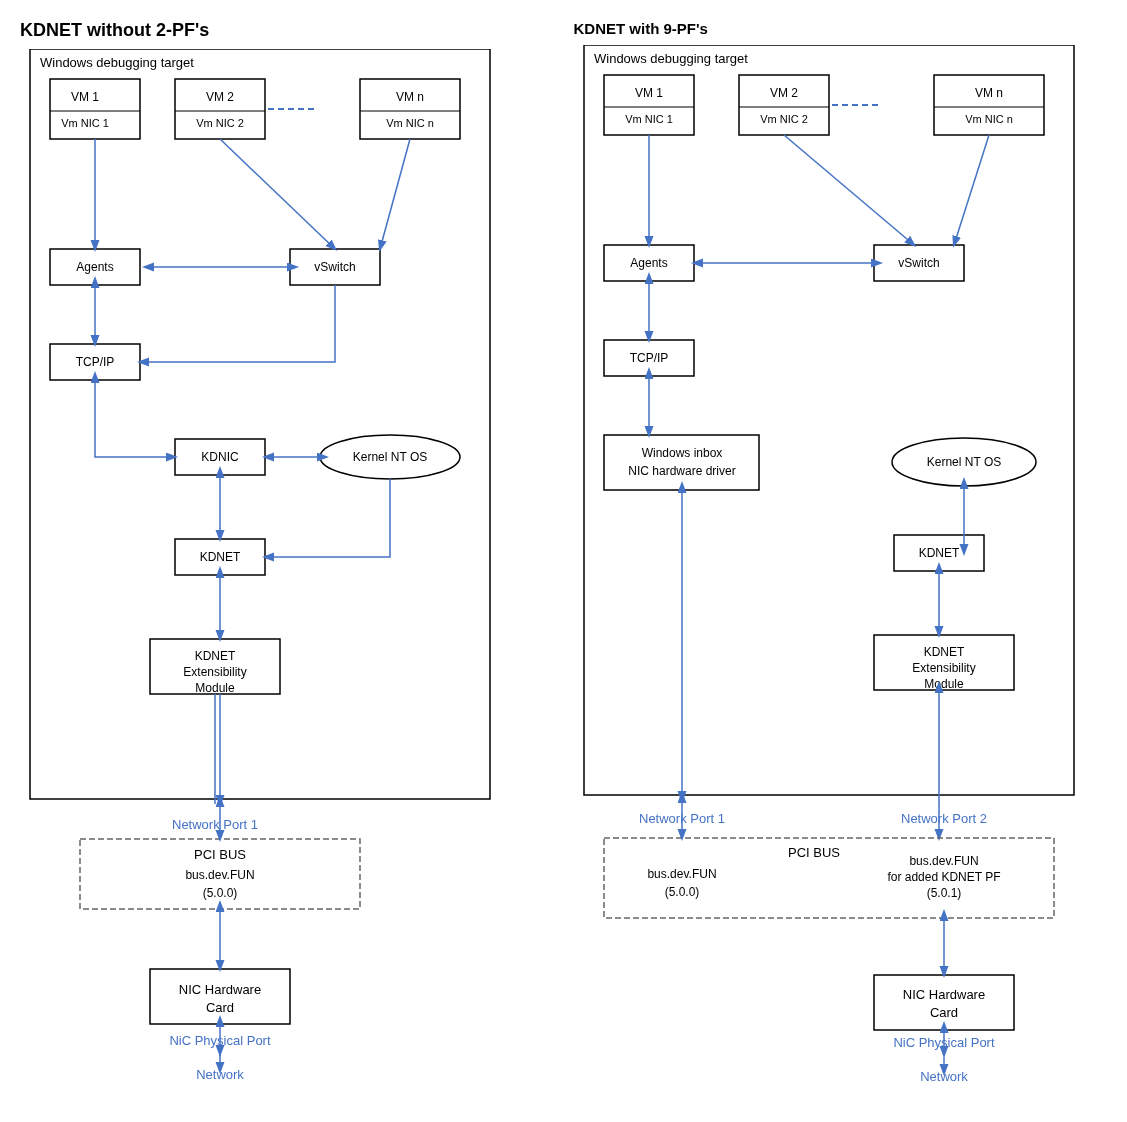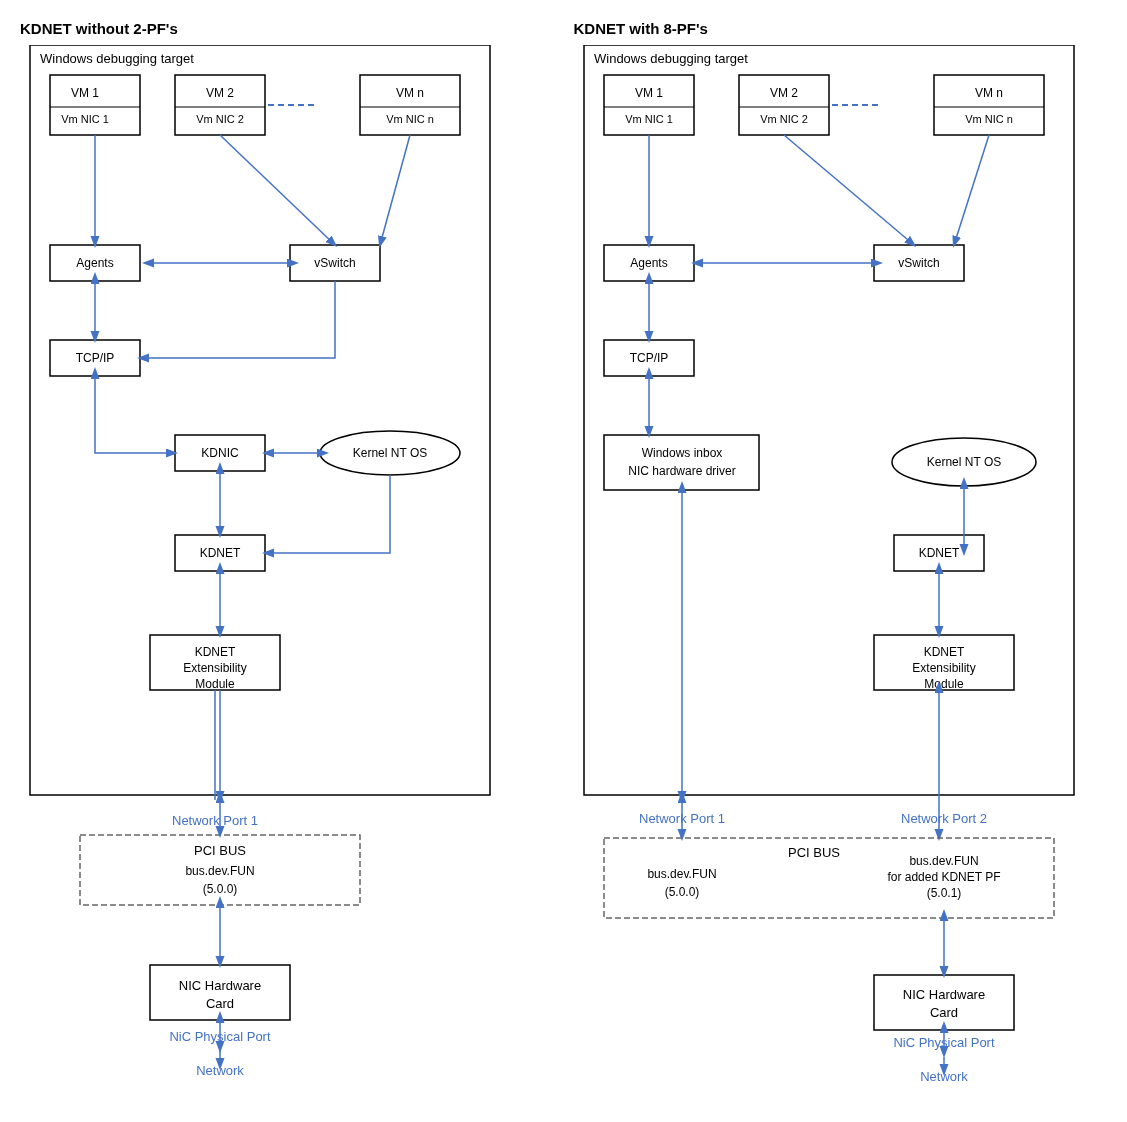--- a/index.html
+++ b/index.html
@@ -16,21 +16,21 @@
     
     svg text { font-family: Arial, sans-serif; }
     .diag-svg { display: block; }
   </style>
 </head>
 <body>
 
 <div style="display:flex; gap:20px; padding:10px;">
 
   <div style="flex:1; display:flex; flex-direction:column; align-items:flex-start;">
-    <div style="font-size:15px; font-weight:bold; margin-bottom:8px;">KDNET without 2-PF's</div>
+    <div style="font-size:18px; font-weight:bold; margin-bottom:8px;">KDNET without 2-PF's</div>
     <svg class="diag-svg" width="500" height="1060" viewBox="0 0 500 1060">
 
       <rect x="10" y="0" width="460" height="750" fill="none" stroke="#000" stroke-width="1.5"></rect>
       <text x="20" y="18" font-size="13">Windows debugging target</text>
 
       <rect x="30" y="30" width="90" height="60" fill="none" stroke="#000" stroke-width="1.5"></rect>
       <text x="65" y="52" font-size="12" text-anchor="middle">VM 1</text>
       <line x1="30" y1="62" x2="120" y2="62" stroke="#000" stroke-width="1"></line>
       <text x="65" y="78" font-size="11" text-anchor="middle">Vm NIC 1</text>
 
@@ -123,21 +123,21 @@
           <path d="M0,0 L0,6 L8,3 z" fill="#4472c4"></path>
         </marker>
         <marker id="arrowBlueR" markerWidth="8" markerHeight="8" refX="2" refY="3" orient="auto-start-reverse">
           <path d="M0,0 L0,6 L8,3 z" fill="#4472c4"></path>
         </marker>
       </defs>
     </svg>
   </div>
 
   <div style="flex:1; display:flex; flex-direction:column; align-items:flex-start;">
-    <div style="font-size:15px; font-weight:bold; margin-bottom:8px;">KDNET with 8-PF's</div>
+    <div style="font-size:15px; font-weight:bold; margin-bottom:8px;">KDNET with 9-PF's</div>
     <svg class="diag-svg" width="530" height="1060" viewBox="0 0 530 1060">
 
       <defs>
         <marker id="ab2" markerWidth="8" markerHeight="8" refX="6" refY="3" orient="auto">
           <path d="M0,0 L0,6 L8,3 z" fill="#4472c4"></path>
         </marker>
         <marker id="abr2" markerWidth="8" markerHeight="8" refX="2" refY="3" orient="auto-start-reverse">
           <path d="M0,0 L0,6 L8,3 z" fill="#4472c4"></path>
         </marker>
       </defs>

